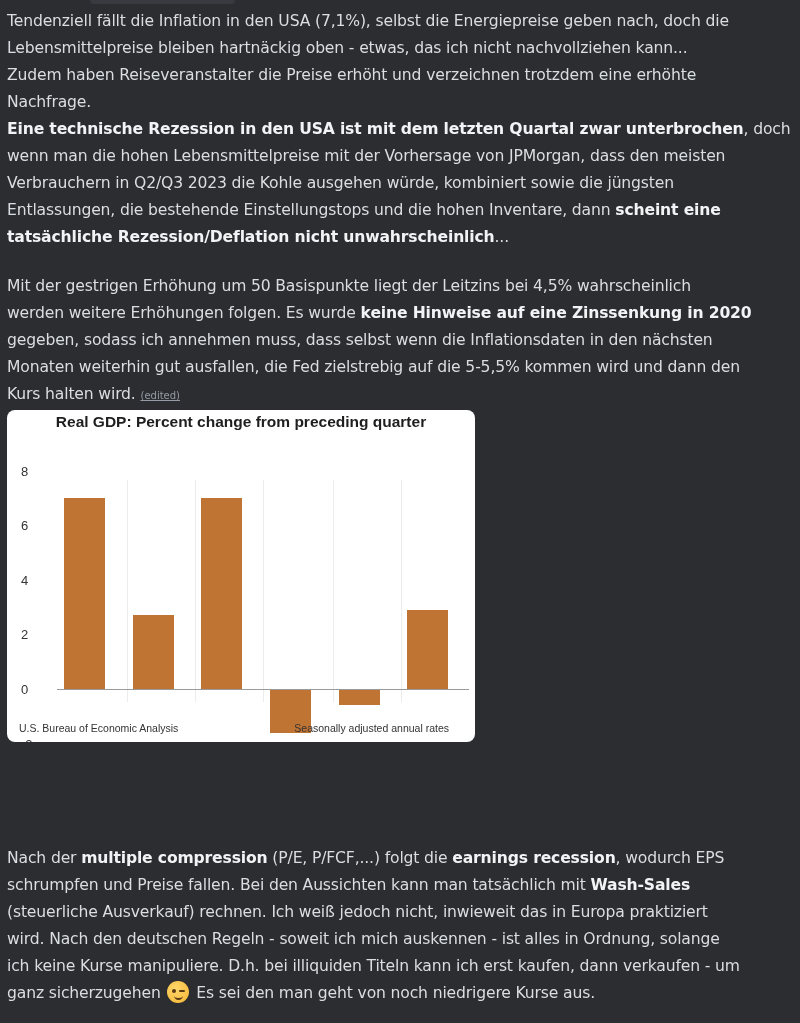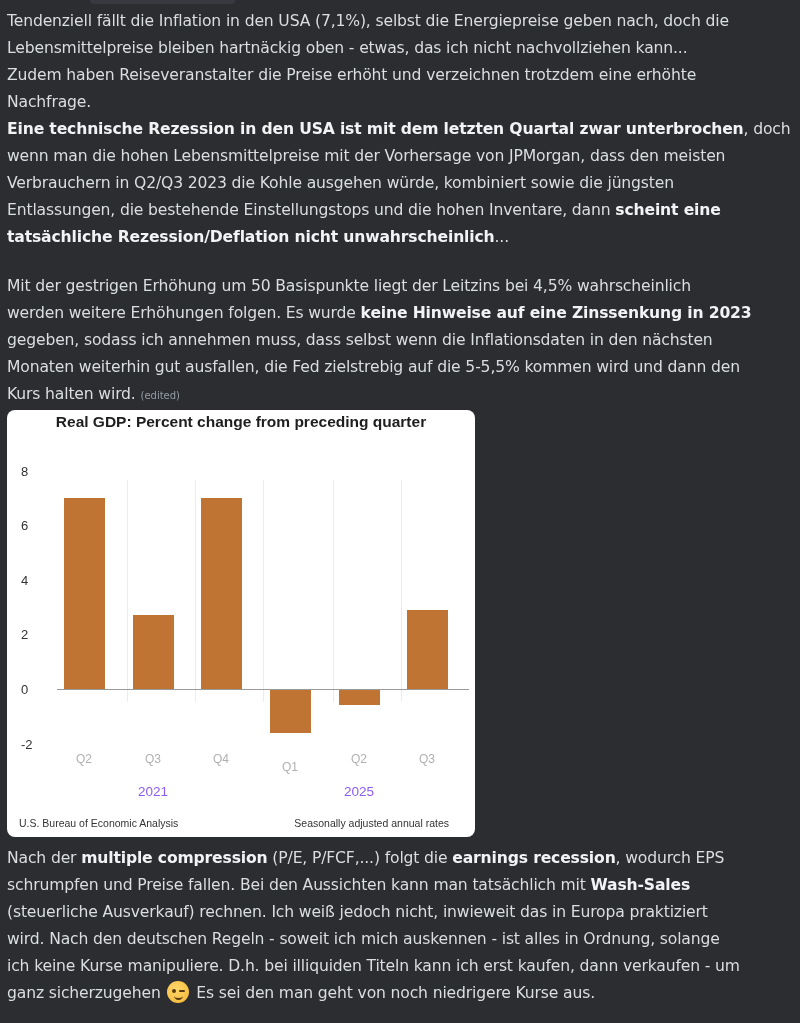--- a/index.html
+++ b/index.html
@@ -12,24 +12,24 @@
   .top-stub {
     position:absolute; left:90px; top:-6px; width:145px; height:10px;
     background:#383a40; border-radius:4px;
   }
   .msg {
     position:absolute; left:7px; width:790px;
     font-size:15.6px; line-height:27px; letter-spacing:-0.15px;
     white-space:pre-wrap; color:#dbdee1;
   }
   .msg b { font-weight:bold; color:#f2f3f5; }
-  .edited { font-size:10px; color:#949ba4; letter-spacing:0; }
+  .edited { font-size:10px; color:#949ba4; letter-spacing:0;text-decoration:underline; }
 
   .chart-card {
-    position:absolute; left:7px; top:410px; width:468px; height:427px;
+    position:absolute; left:7px; top:410px; width:468px; height:332px;
     background:#ffffff; border-radius:8px; overflow:hidden;
     font-family:"Liberation Sans", sans-serif;
   }
   .chart-title {
     position:absolute; left:0; right:0; top:3px; text-align:center;
     font-size:15.5px; font-weight:bold; color:#1e1e1e;
   }
   .plot { position:absolute; left:0; top:0; width:468px; height:427px; }
   .ytick {
     position:absolute; left:14px; width:20px; font-size:13px; color:#333;
@@ -79,21 +79,21 @@
 <span>Lebensmittelpreise bleiben hartnäckig oben - etwas, das ich nicht nachvollziehen kann...</span>
 <span>Zudem haben Reiseveranstalter die Preise erhöht und verzeichnen trotzdem eine erhöhte</span>
 <span>Nachfrage.</span>
 <b>Eine technische Rezession in den USA ist mit dem letzten Quartal zwar unterbrochen</b><span>, doch</span>
 <span>wenn man die hohen Lebensmittelpreise mit der Vorhersage von JPMorgan, dass den meisten</span>
 <span>Verbrauchern in Q2/Q3 2023 die Kohle ausgehen würde, kombiniert sowie die jüngsten</span>
 <span>Entlassungen, die bestehende Einstellungstops und die hohen Inventare, dann </span><b>scheint eine</b>
 <b>tatsächliche Rezession/Deflation nicht unwahrscheinlich</b><span>...</span></div>
 
 <div class="msg" style="top:273px;"><span>Mit der gestrigen Erhöhung um 50 Basispunkte liegt der Leitzins bei 4,5% wahrscheinlich</span>
-<span>werden weitere Erhöhungen folgen. Es wurde </span><b>keine Hinweise auf eine Zinssenkung in 2023</b>
+<span>werden weitere Erhöhungen folgen. Es wurde </span><b>keine Hinweise auf eine Zinssenkung in 2020</b>
 <span>gegeben, sodass ich annehmen muss, dass selbst wenn die Inflationsdaten in den nächsten</span>
 <span>Monaten weiterhin gut ausfallen, die Fed zielstrebig auf die 5-5,5% kommen wird und dann den</span>
 <span>Kurs halten wird.</span> <span class="edited">(edited)</span></div>
 
 <div class="chart-card">
   <div class="chart-title">Real GDP:  Percent change from preceding quarter</div>
   <div class="plot" id="plot">
       <div class="ytick" style="top: 60.6px;">8</div>
       <div class="ytick" style="top: 115.2px;">6</div>
       <div class="ytick" style="top: 169.8px;">4</div>

